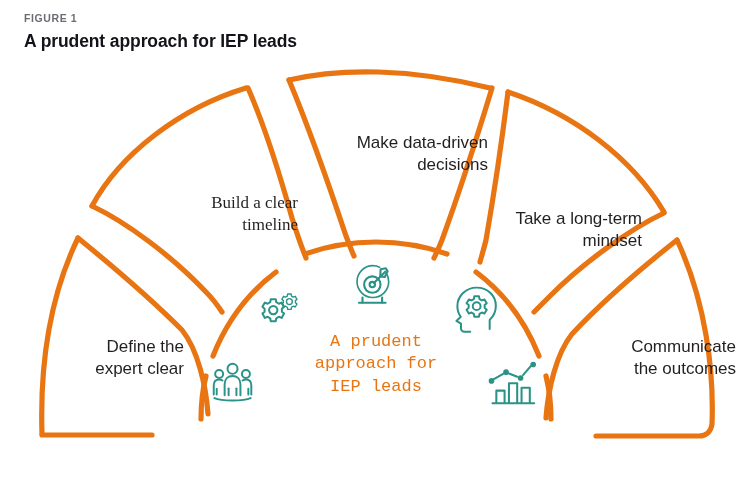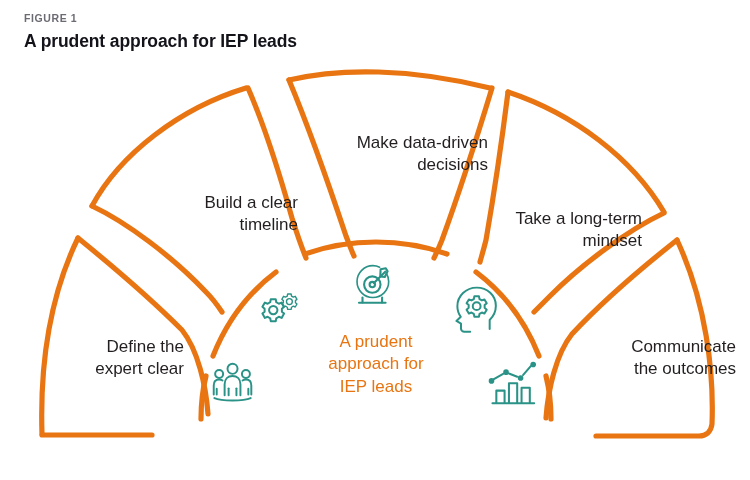--- a/index.html
+++ b/index.html
@@ -61,23 +61,24 @@
     font-weight: 400;
     white-space: pre-line;
   }
   .center-label {
     position: absolute;
     text-align: center;
     font-size: 17px;
     line-height: 1.32;
     font-weight: 400;
     white-space: pre-line;
+    font-family: Liberation Mono, monospace;
   }
   #label-0 { left: 18px;  top: 336px; width: 166px; }
-  #label-1 { left: 132px; top: 192px; width: 166px; }
+  #label-1 { left: 132px; top: 192px; width: 166px; font-family: Liberation Serif, serif; }
   #label-2 { left: 272px; top: 132px; width: 216px; }
   #label-3 { left: 462px; top: 208px; width: 180px; }
   #label-4 { left: 564px; top: 336px; width: 172px; }
   #center-text { left: 296px; top: 331px; width: 160px; }
 </style>
 </head>
 <body>
 
 <div class="header">
   <p class="figure-label">FIGURE 1</p>

